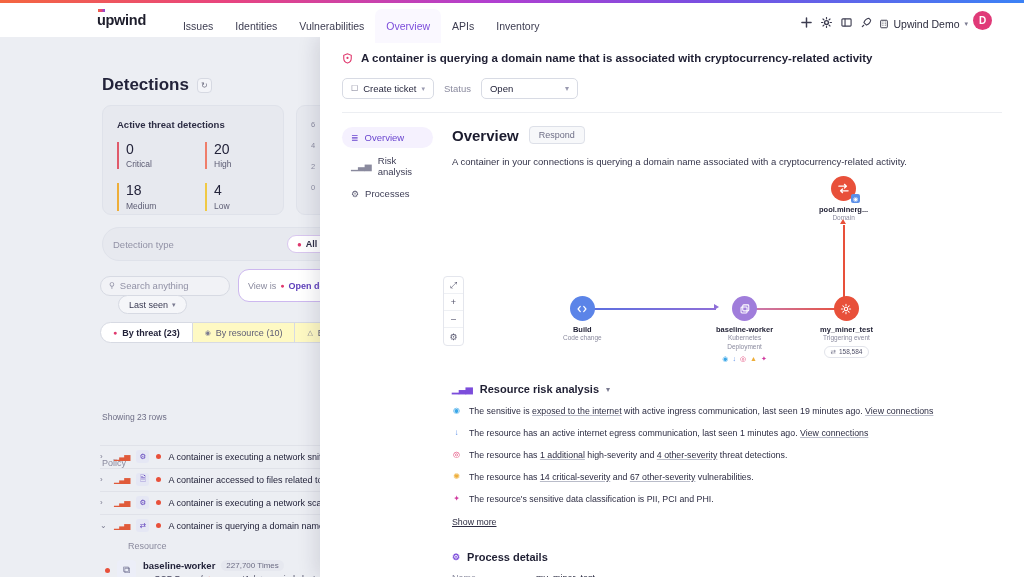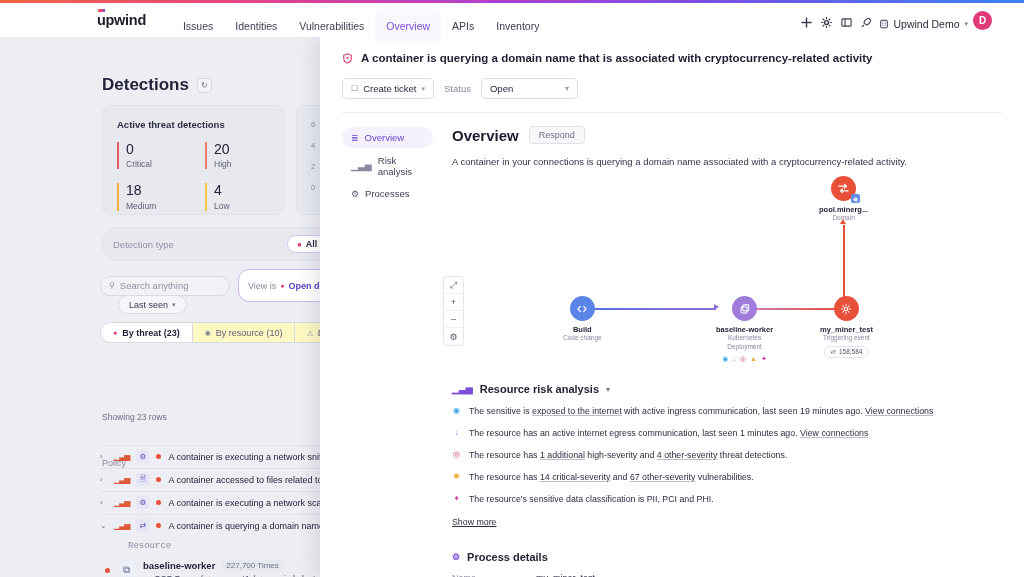--- a/index.html
+++ b/index.html
@@ -172,21 +172,21 @@
     font-size: 9px; color: #23233a; white-space: nowrap; overflow: hidden;
   }
   .caret { font-size: 8px; color: #7a7a90; width: 7px; }
   .bars-ic { font-size: 8px; color: #e05a3a; letter-spacing: -1px; }
   .sq-ic {
     width: 13px; height: 13px; border-radius: 3px; background: #e5e7f4;
     display: flex; align-items: center; justify-content: center; font-size: 7.5px; color: #5e3fbb;
   }
   .sev-dot { width: 5px; height: 5px; border-radius: 50%; background: #e8503a; }
 
-  .res-hdr { position: absolute; left: 128px; font-size: 9px; color: #8a8a9e; font-family: Liberation Mono, monospace; }
+  .res-hdr { position: absolute; left: 128px; font-size: 9px; color: #8a8a9e; }
   .res-row { position: absolute; left: 105px; width: 235px; display: flex; gap: 7px; align-items: flex-start; }
   .res-ico {
     width: 19px; height: 19px; border-radius: 4px; background: #eceef8;
     display: flex; align-items: center; justify-content: center; color: #6a6a8c; font-size: 10px;
   }
   .res-name { font-size: 9.5px; font-weight: 700; color: #23233a; }
   .res-times {
     font-size: 8px; color: #6c6c84; background: #e6e8ef; border-radius: 8px; padding: 1px 5px;
   }
   .res-meta { font-size: 8.5px; color: #44445c; display: flex; align-items: center; gap: 3px; margin-top: 3px; }

